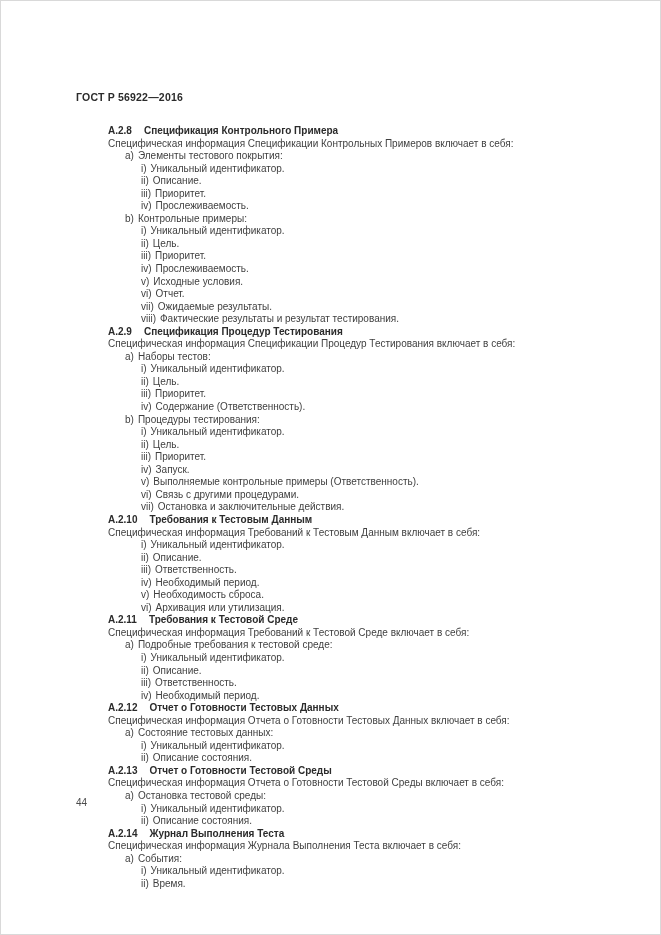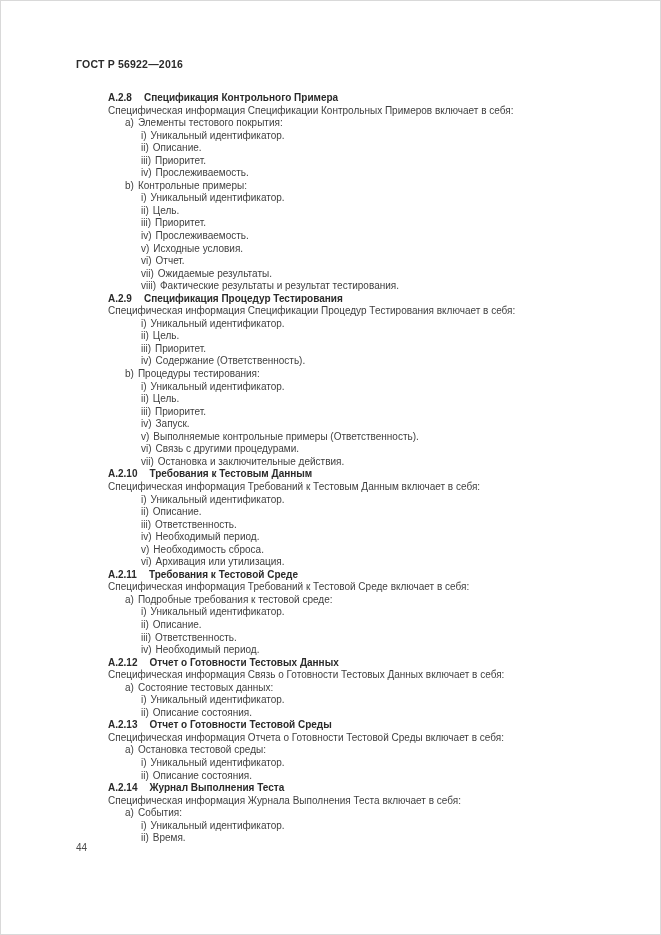--- a/index.html
+++ b/index.html
@@ -14,21 +14,21 @@
     font-family: "Liberation Sans", "DejaVu Sans", sans-serif;
     color: #3f3f3f;
     overflow: hidden;
   }
   .page {
     position: absolute;
     inset: 0;
     box-sizing: border-box;
     border: 1px solid #d9d9d9;
     background: #ffffff;
-    padding: 57px 55px 0 75px;
+    padding: 90px 55px 0 75px;
   }
   .doc-header {
     font-size: 10.5px;
     font-weight: bold;
     color: #2b2b2b;
     line-height: 13px;
     margin-bottom: 21px;
     letter-spacing: 0.2px;
   }
   .content {
@@ -46,21 +46,21 @@
   }
   .sec-num {
     margin-right: 12px;
   }
   .level-a { margin-left: 17px; }
   .level-i { margin-left: 33px; }
   .item-label { margin-right: 4px; }
   .page-number {
     position: absolute;
     left: 75px;
-    top: 841px;
+    top: 796px;
     font-size: 10px;
     color: #4a4a4a;
   }
 </style>
 </head>
 <body>
 
 <div class="page">
   <div class="doc-header">ГОСТ Р 56922—2016</div>
 
@@ -76,20 +76,21 @@
       <div class="line level-i"><span class="item-label">i)</span><span>Уникальный идентификатор.</span></div>
       <div class="line level-i"><span class="item-label">ii)</span><span>Цель.</span></div>
       <div class="line level-i"><span class="item-label">iii)</span><span>Приоритет.</span></div>
       <div class="line level-i"><span class="item-label">iv)</span><span>Прослеживаемость.</span></div>
       <div class="line level-i"><span class="item-label">v)</span><span>Исходные условия.</span></div>
       <div class="line level-i"><span class="item-label">vi)</span><span>Отчет.</span></div>
       <div class="line level-i"><span class="item-label">vii)</span><span>Ожидаемые результаты.</span></div>
       <div class="line level-i"><span class="item-label">viii)</span><span>Фактические результаты и результат тестирования.</span></div>
       <div class="line heading"><span class="sec-num">А.2.9</span><span class="sec-title">Спецификация Процедур Тестирования</span></div>
       <div class="line">Специфическая информация Спецификации Процедур Тестирования включает в себя:</div>
+      <div class="line level-a"><span class="item-label">a)</span><span>Наборы тестов:</span></div>
       <div class="line level-i"><span class="item-label">i)</span><span>Уникальный идентификатор.</span></div>
       <div class="line level-i"><span class="item-label">ii)</span><span>Цель.</span></div>
       <div class="line level-i"><span class="item-label">iii)</span><span>Приоритет.</span></div>
       <div class="line level-i"><span class="item-label">iv)</span><span>Содержание (Ответственность).</span></div>
       <div class="line level-a"><span class="item-label">b)</span><span>Процедуры тестирования:</span></div>
       <div class="line level-i"><span class="item-label">i)</span><span>Уникальный идентификатор.</span></div>
       <div class="line level-i"><span class="item-label">ii)</span><span>Цель.</span></div>
       <div class="line level-i"><span class="item-label">iii)</span><span>Приоритет.</span></div>
       <div class="line level-i"><span class="item-label">iv)</span><span>Запуск.</span></div>
       <div class="line level-i"><span class="item-label">v)</span><span>Выполняемые контрольные примеры (Ответственность).</span></div>
@@ -104,21 +105,21 @@
       <div class="line level-i"><span class="item-label">v)</span><span>Необходимость сброса.</span></div>
       <div class="line level-i"><span class="item-label">vi)</span><span>Архивация или утилизация.</span></div>
       <div class="line heading"><span class="sec-num">А.2.11</span><span class="sec-title">Требования к Тестовой Среде</span></div>
       <div class="line">Специфическая информация Требований к Тестовой Среде включает в себя:</div>
       <div class="line level-a"><span class="item-label">a)</span><span>Подробные требования к тестовой среде:</span></div>
       <div class="line level-i"><span class="item-label">i)</span><span>Уникальный идентификатор.</span></div>
       <div class="line level-i"><span class="item-label">ii)</span><span>Описание.</span></div>
       <div class="line level-i"><span class="item-label">iii)</span><span>Ответственность.</span></div>
       <div class="line level-i"><span class="item-label">iv)</span><span>Необходимый период.</span></div>
       <div class="line heading"><span class="sec-num">А.2.12</span><span class="sec-title">Отчет о Готовности Тестовых Данных</span></div>
-      <div class="line">Специфическая информация Связь о Готовности Тестовых Данных включает в себя:</div>
+      <div class="line">Специфическая информация Отчета о Готовности Тестовых Данных включает в себя:</div>
       <div class="line level-a"><span class="item-label">a)</span><span>Состояние тестовых данных:</span></div>
       <div class="line level-i"><span class="item-label">i)</span><span>Уникальный идентификатор.</span></div>
       <div class="line level-i"><span class="item-label">ii)</span><span>Описание состояния.</span></div>
       <div class="line heading"><span class="sec-num">А.2.13</span><span class="sec-title">Отчет о Готовности Тестовой Среды</span></div>
       <div class="line">Специфическая информация Отчета о Готовности Тестовой Среды включает в себя:</div>
       <div class="line level-a"><span class="item-label">a)</span><span>Остановка тестовой среды:</span></div>
       <div class="line level-i"><span class="item-label">i)</span><span>Уникальный идентификатор.</span></div>
       <div class="line level-i"><span class="item-label">ii)</span><span>Описание состояния.</span></div>
       <div class="line heading"><span class="sec-num">А.2.14</span><span class="sec-title">Журнал Выполнения Теста</span></div>
       <div class="line">Специфическая информация Журнала Выполнения Теста включает в себя:</div>

